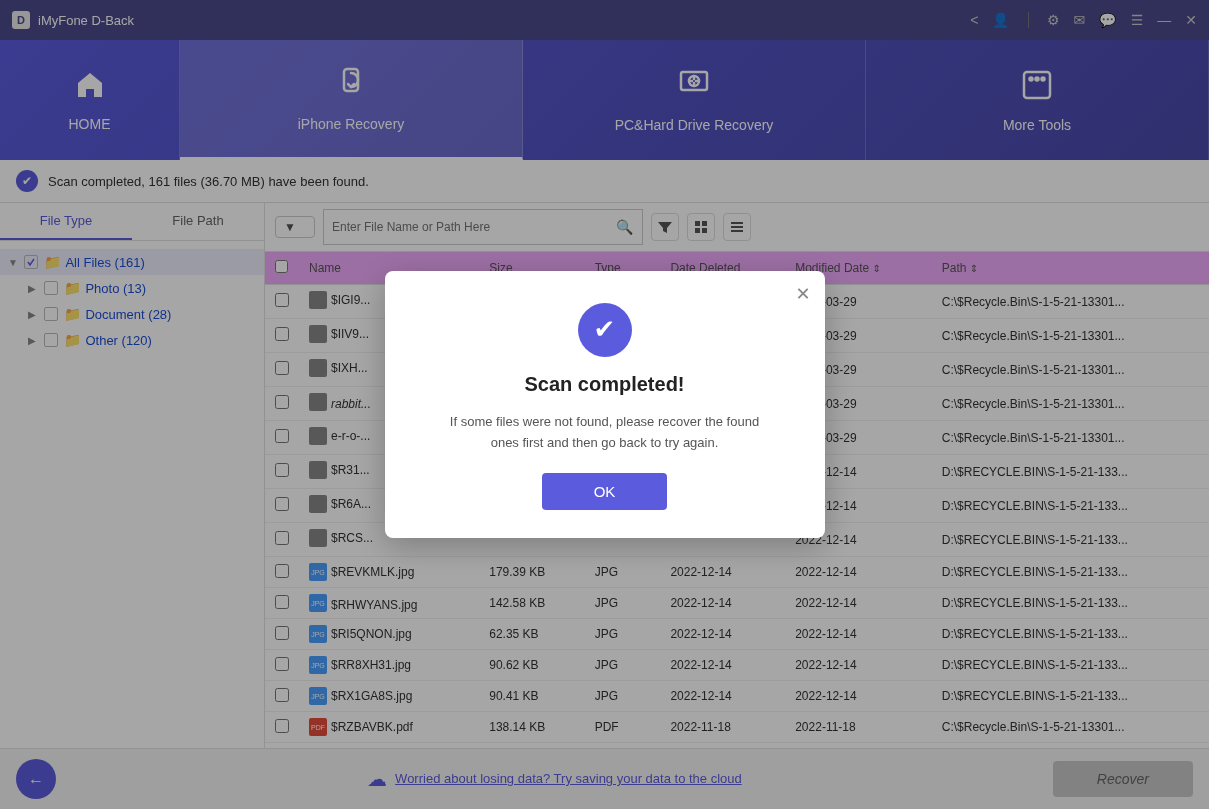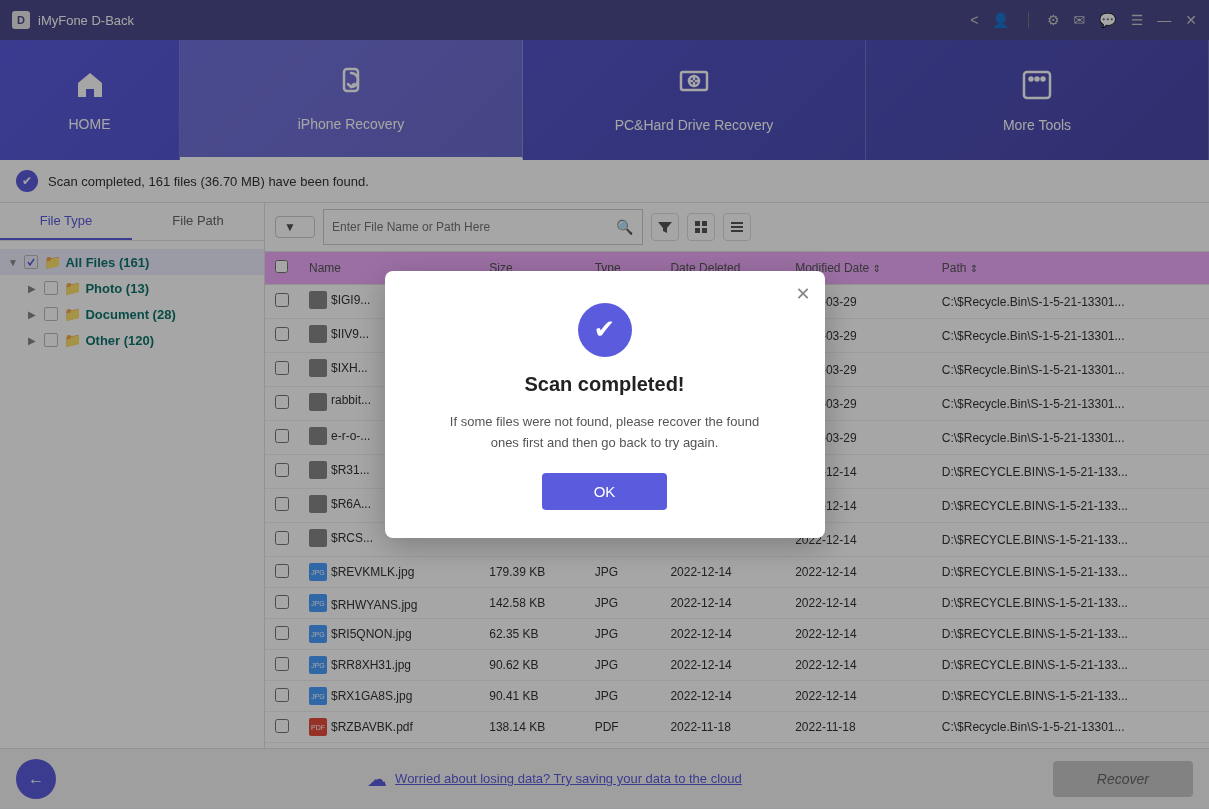--- a/index.html
+++ b/index.html
@@ -120,21 +120,21 @@
     .tree-item.selected { background: #eeeeff; }
     .tree-arrow { font-size: 10px; color: #888; width: 12px; }
     .tree-checkbox {
       width: 14px; height: 14px;
       border: 1px solid #bbb;
       border-radius: 2px;
       display: flex; align-items: center; justify-content: center;
       margin-right: 2px;
     }
     .tree-folder-icon { font-size: 14px; }
-    .tree-label { color: #0f766e; font-weight: bold; }
+    .tree-label { color: #1d4ed8; }
 
     
     .file-list-area {
       flex: 1;
       display: flex;
       flex-direction: column;
     }
     .file-list-toolbar {
       display: flex;
       align-items: center;
@@ -506,21 +506,21 @@
     </td>
     <td></td>
     <td></td>
     <td></td>
     <td>2023-03-29</td>
     <td style="max-width:200px;overflow:hidden;text-overflow:ellipsis;">C:\$Recycle.Bin\S-1-5-21-13301...</td>
   </tr>
             <tr>
     <td><input type="checkbox" class="row-checkbox" style=""></td>
     <td>
-      <span style="display:inline-flex;align-items:flex-start;gap:4px;">
+      <span style="display:inline-flex;align-items:flex-end;gap:4px;font-style:italic;">
         <span style="display:inline-flex;width:18px;height:18px;background:#888;border-radius:2px;color:white;font-size:7px;align-items:center;justify-content:center;flex-shrink:0;"></span>
         rabbit...
       </span>
     </td>
     <td></td>
     <td></td>
     <td></td>
     <td>2023-03-29</td>
     <td style="max-width:200px;overflow:hidden;text-overflow:ellipsis;">C:\$Recycle.Bin\S-1-5-21-13301...</td>
   </tr>

